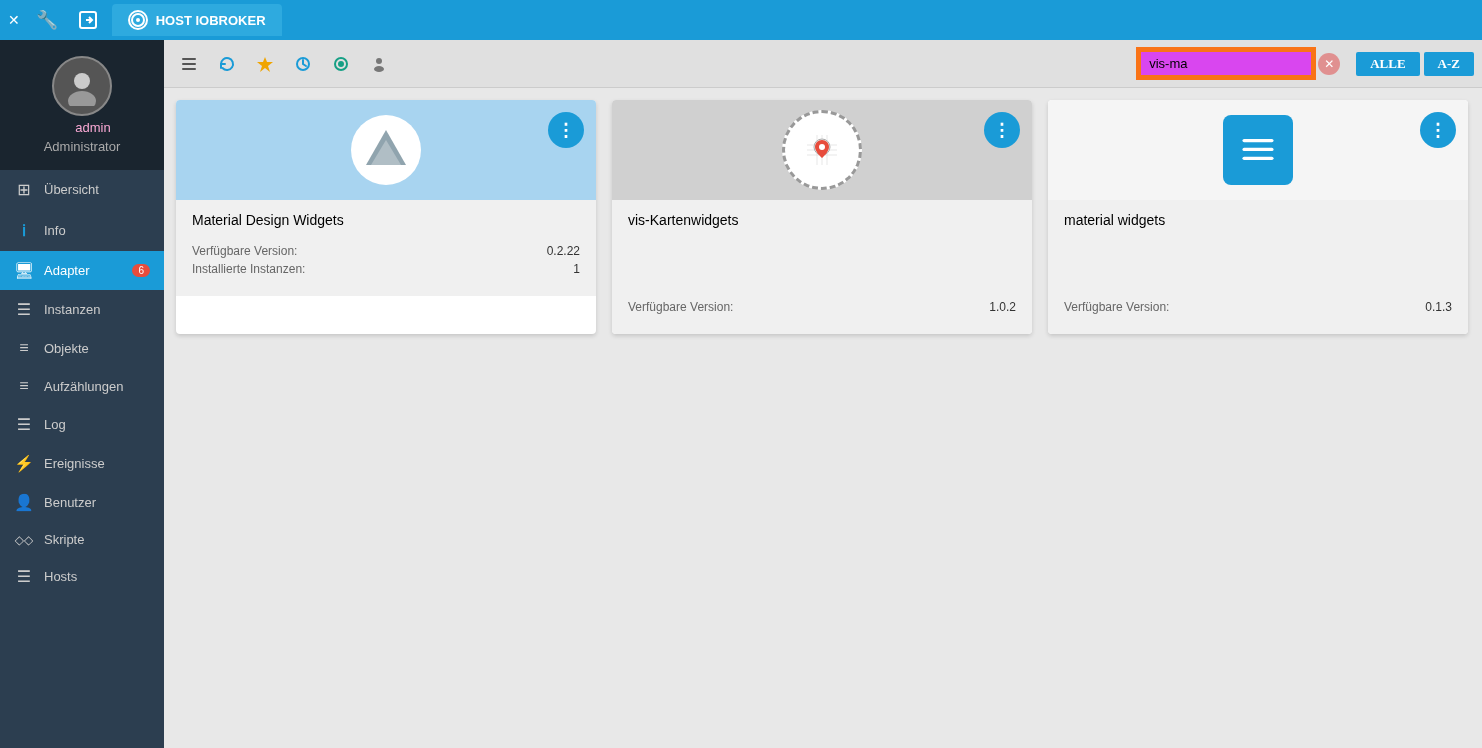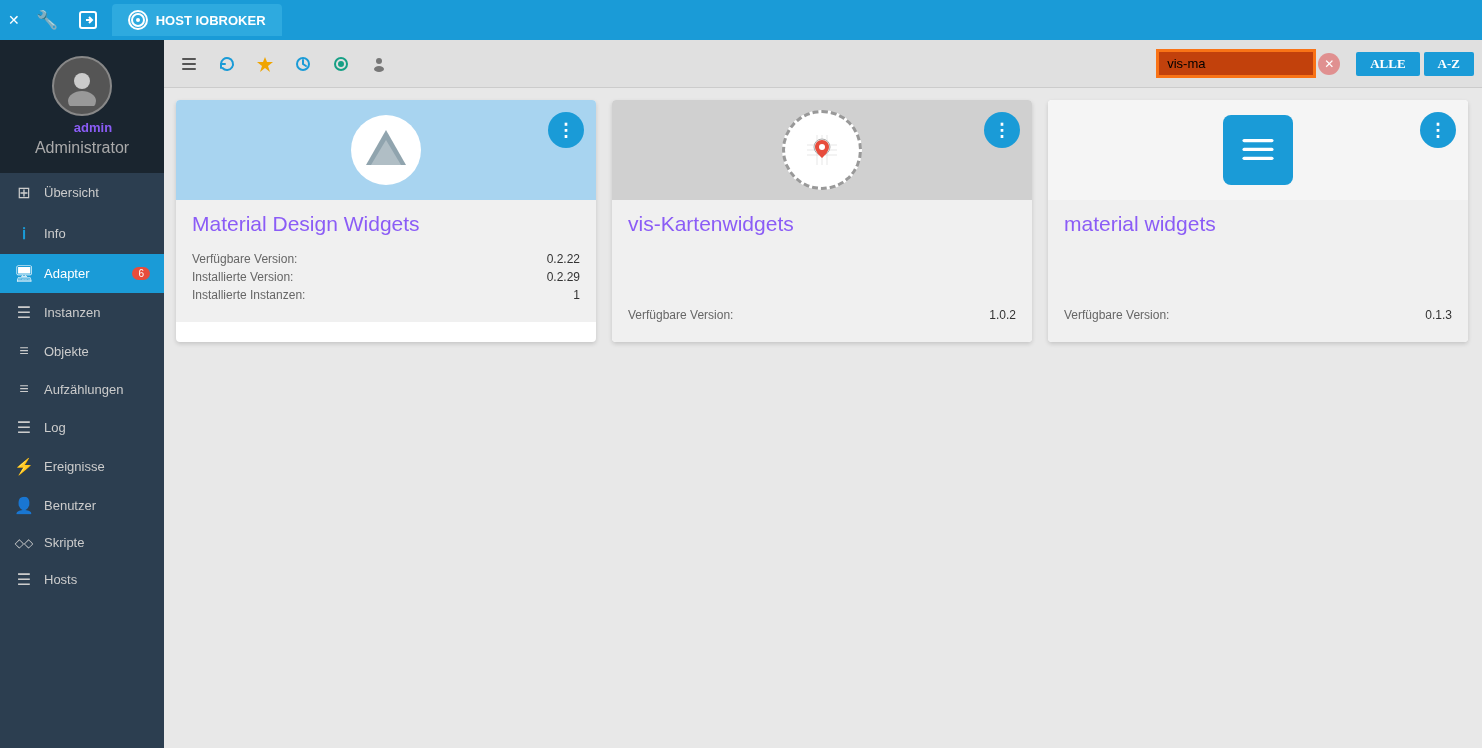--- a/index.html
+++ b/index.html
@@ -75,22 +75,22 @@
     }
     .sidebar-avatar {
       width: 60px; height: 60px;
       border-radius: 50%;
       background: #555;
       display: flex; align-items: center; justify-content: center;
       border: 2px solid #888;
       overflow: hidden;
     }
     .sidebar-avatar svg { width: 40px; height: 40px; }
-    .sidebar-username { font-size: 13px; font-weight: bold; color: #8b5cf6; margin-left: 22px; }
-    .sidebar-role { font-size: 16px; color: #aaa; }
+    .sidebar-username { font-size: 13px; font-weight: normal; color: #f9a8d4; margin-left: 22px; }
+    .sidebar-role { font-size: 13px; color: #aaa; }
 
     .sidebar-item {
       display: flex;
       align-items: center;
       gap: 10px;
       padding: 10px 14px;
       cursor: pointer;
       font-size: 13px;
       color: #ccc;
       position: relative;
@@ -138,25 +138,25 @@
     .toolbar-btn.gold { color: #f0a500; }
     .toolbar-btn.teal { color: #16a085; }
     .toolbar-btn.gray2 { color: #777; }
 
     .search-wrapper {
       margin-left: auto;
       display: flex;
       align-items: center;
     }
     .search-input {
-      background: #c2410c;
-      border: 3px solid #f97316;
+      background: #d946ef;
+      border: 5px solid #f97316;
       padding: 4px 8px;
       font-size: 13px;
-      width: 160px;
+      width: 180px;
       outline: none;
     }
     .search-clear {
       width: 22px; height: 22px;
       border-radius: 50%;
       background: #e09090;
       border: none;
       cursor: pointer;
       display: flex; align-items: center; justify-content: center;
       font-size: 12px;
@@ -251,22 +251,22 @@
       font-size: 18px;
       font-weight: bold;
     }
 
     .card-body {
       padding: 12px 16px 16px;
       background: #f0f0f0;
     }
 
     .card-title {
-      font-size: 21px;
-      color: #8b5cf6;
+      font-size: 14px;
+      color: #000000;
       margin-bottom: 16px;
       font-weight: normal;
     }
 
     .card-info-row {
       display: flex;
       justify-content: space-between;
       font-size: 12px;
       color: #555;
       margin-bottom: 4px;
@@ -424,24 +424,20 @@
           </div>
           <button class="card-menu-btn">⋮</button>
         </div>
         <div class="card-body">
           <div class="card-title">Material Design Widgets</div>
           <div class="card-info-row">
             <span class="label">Verfügbare Version:</span>
             <span class="value">0.2.22</span>
           </div>
           <div class="card-info-row">
-            <span class="label">Installierte Version:</span>
-            <span class="value">0.2.29</span>
-          </div>
-          <div class="card-info-row">
             <span class="label">Installierte Instanzen:</span>
             <span class="value">1</span>
           </div>
         </div>
       </div>
 
       <div class="adapter-card">
         <div class="card-header gray-bg">
           <div class="card-logo-map">
             <svg width="40" height="40" viewBox="0 0 40 40">

